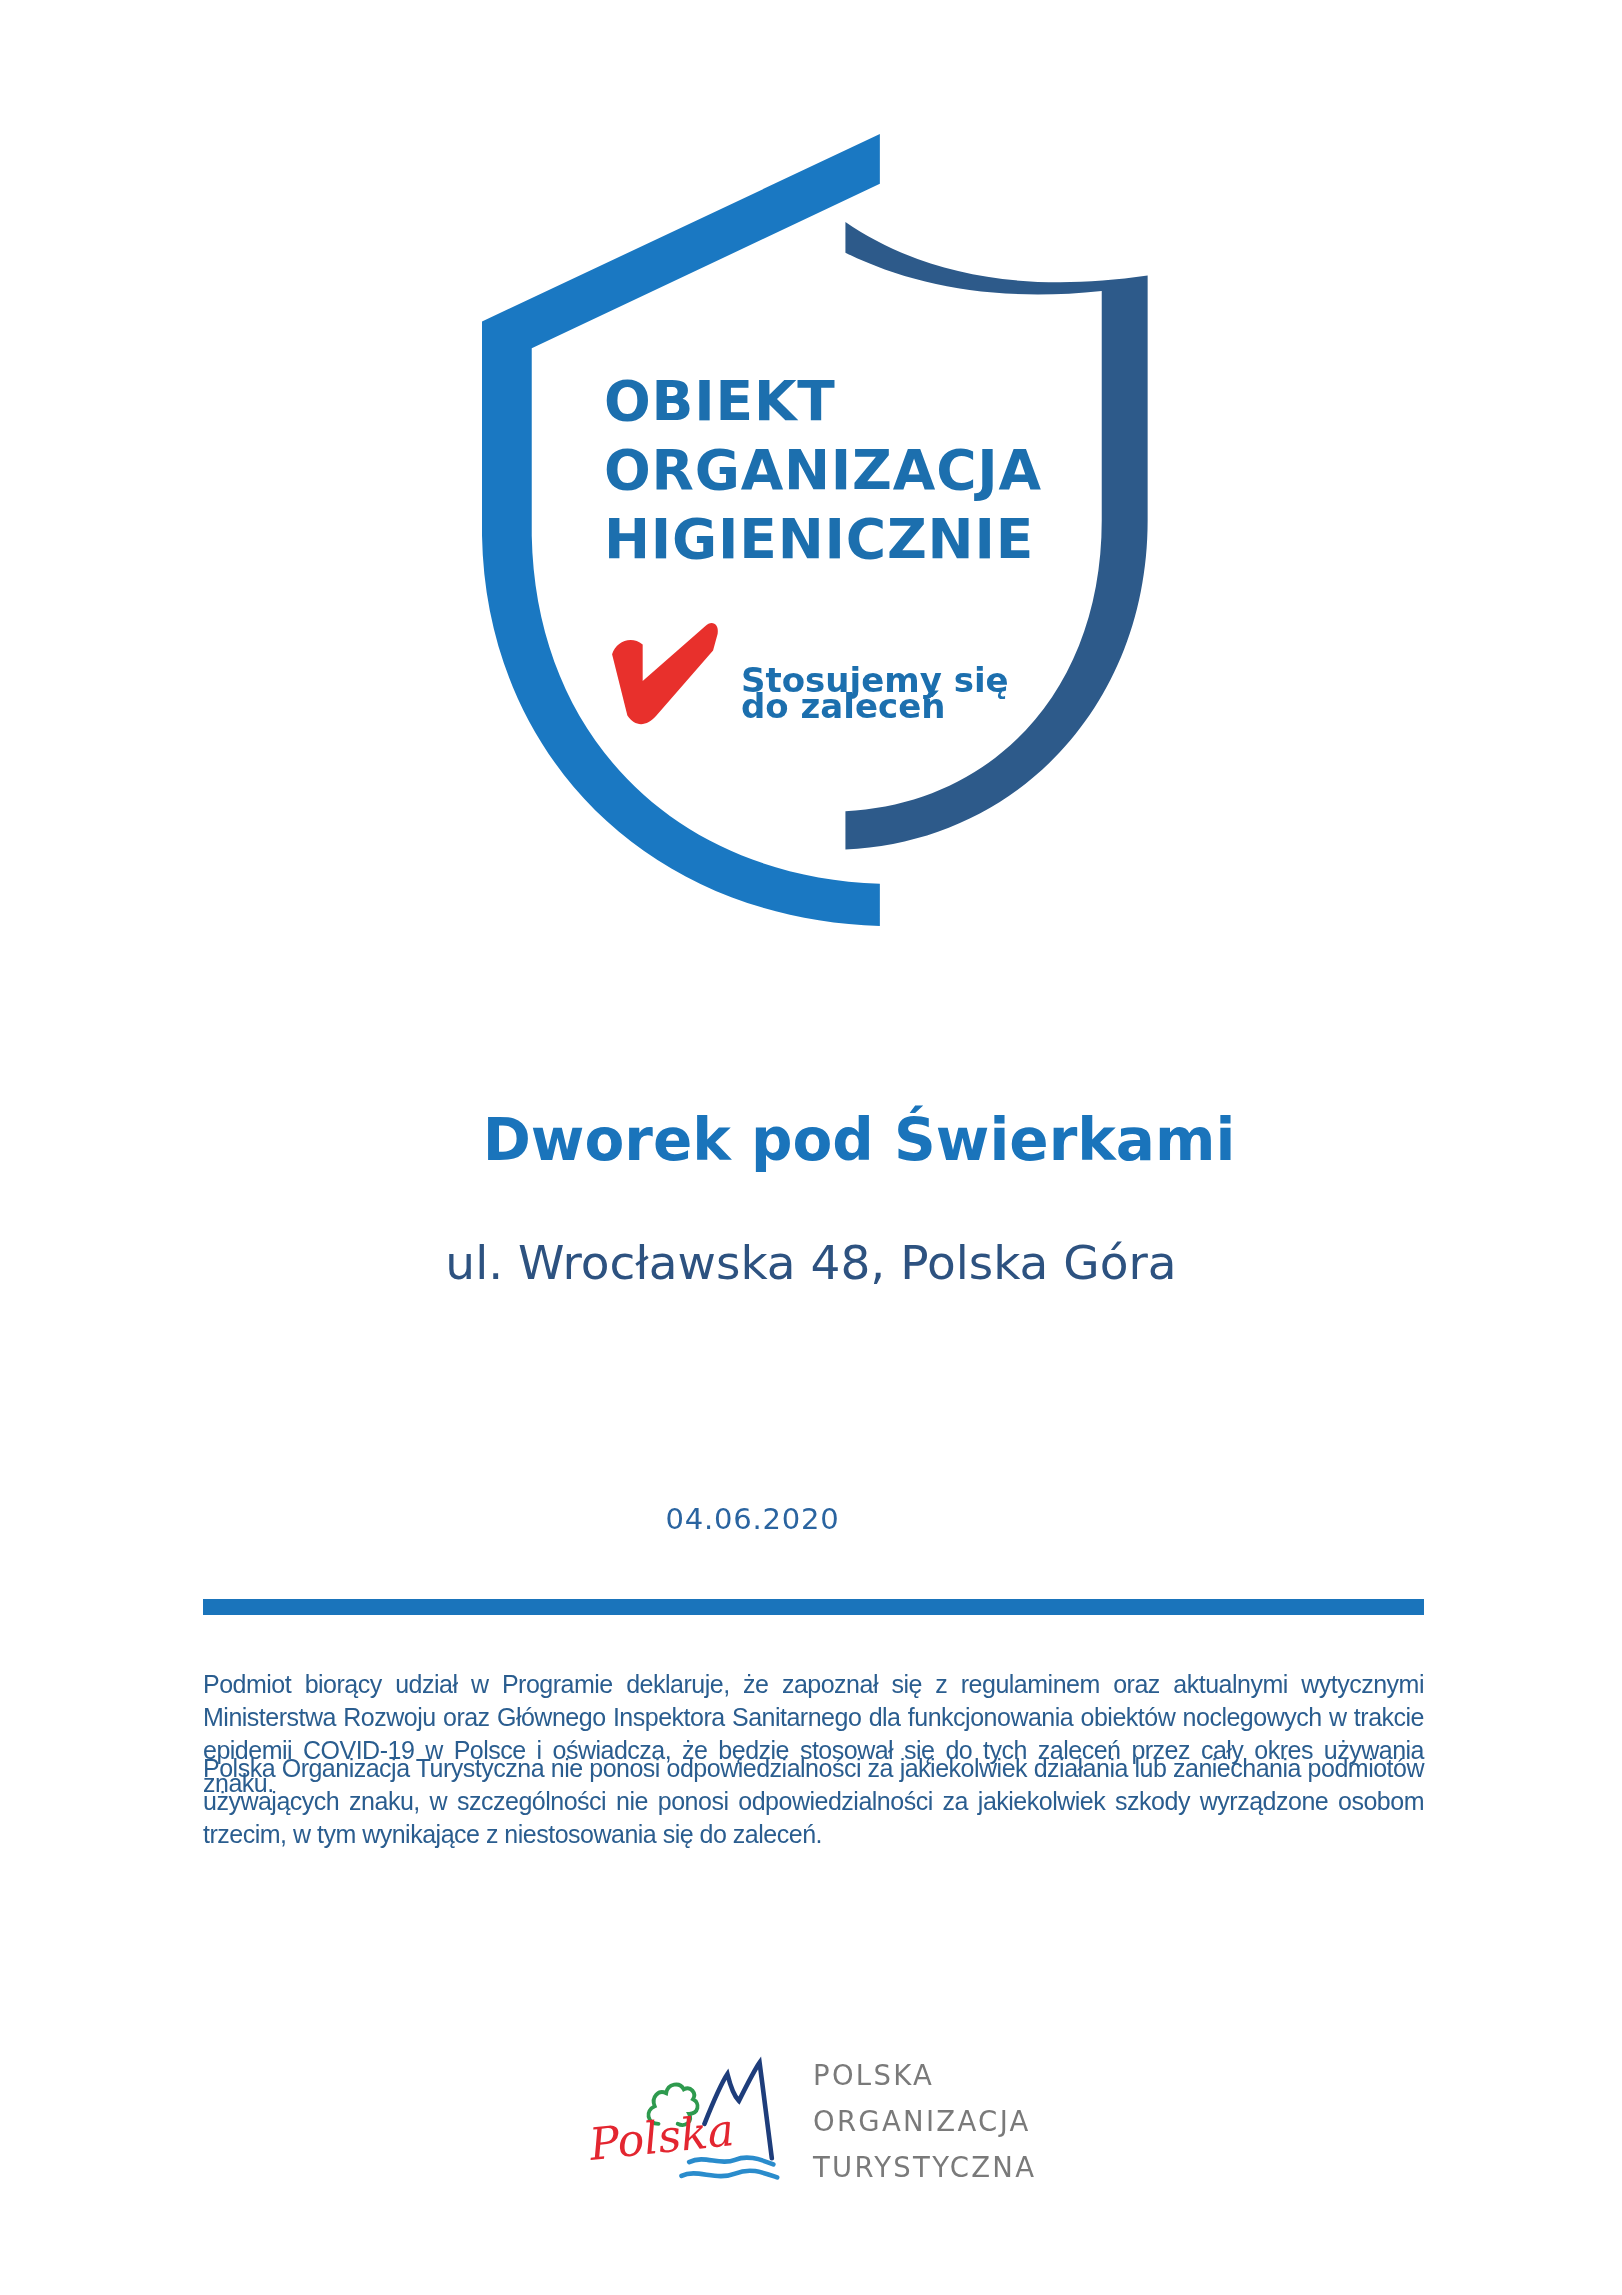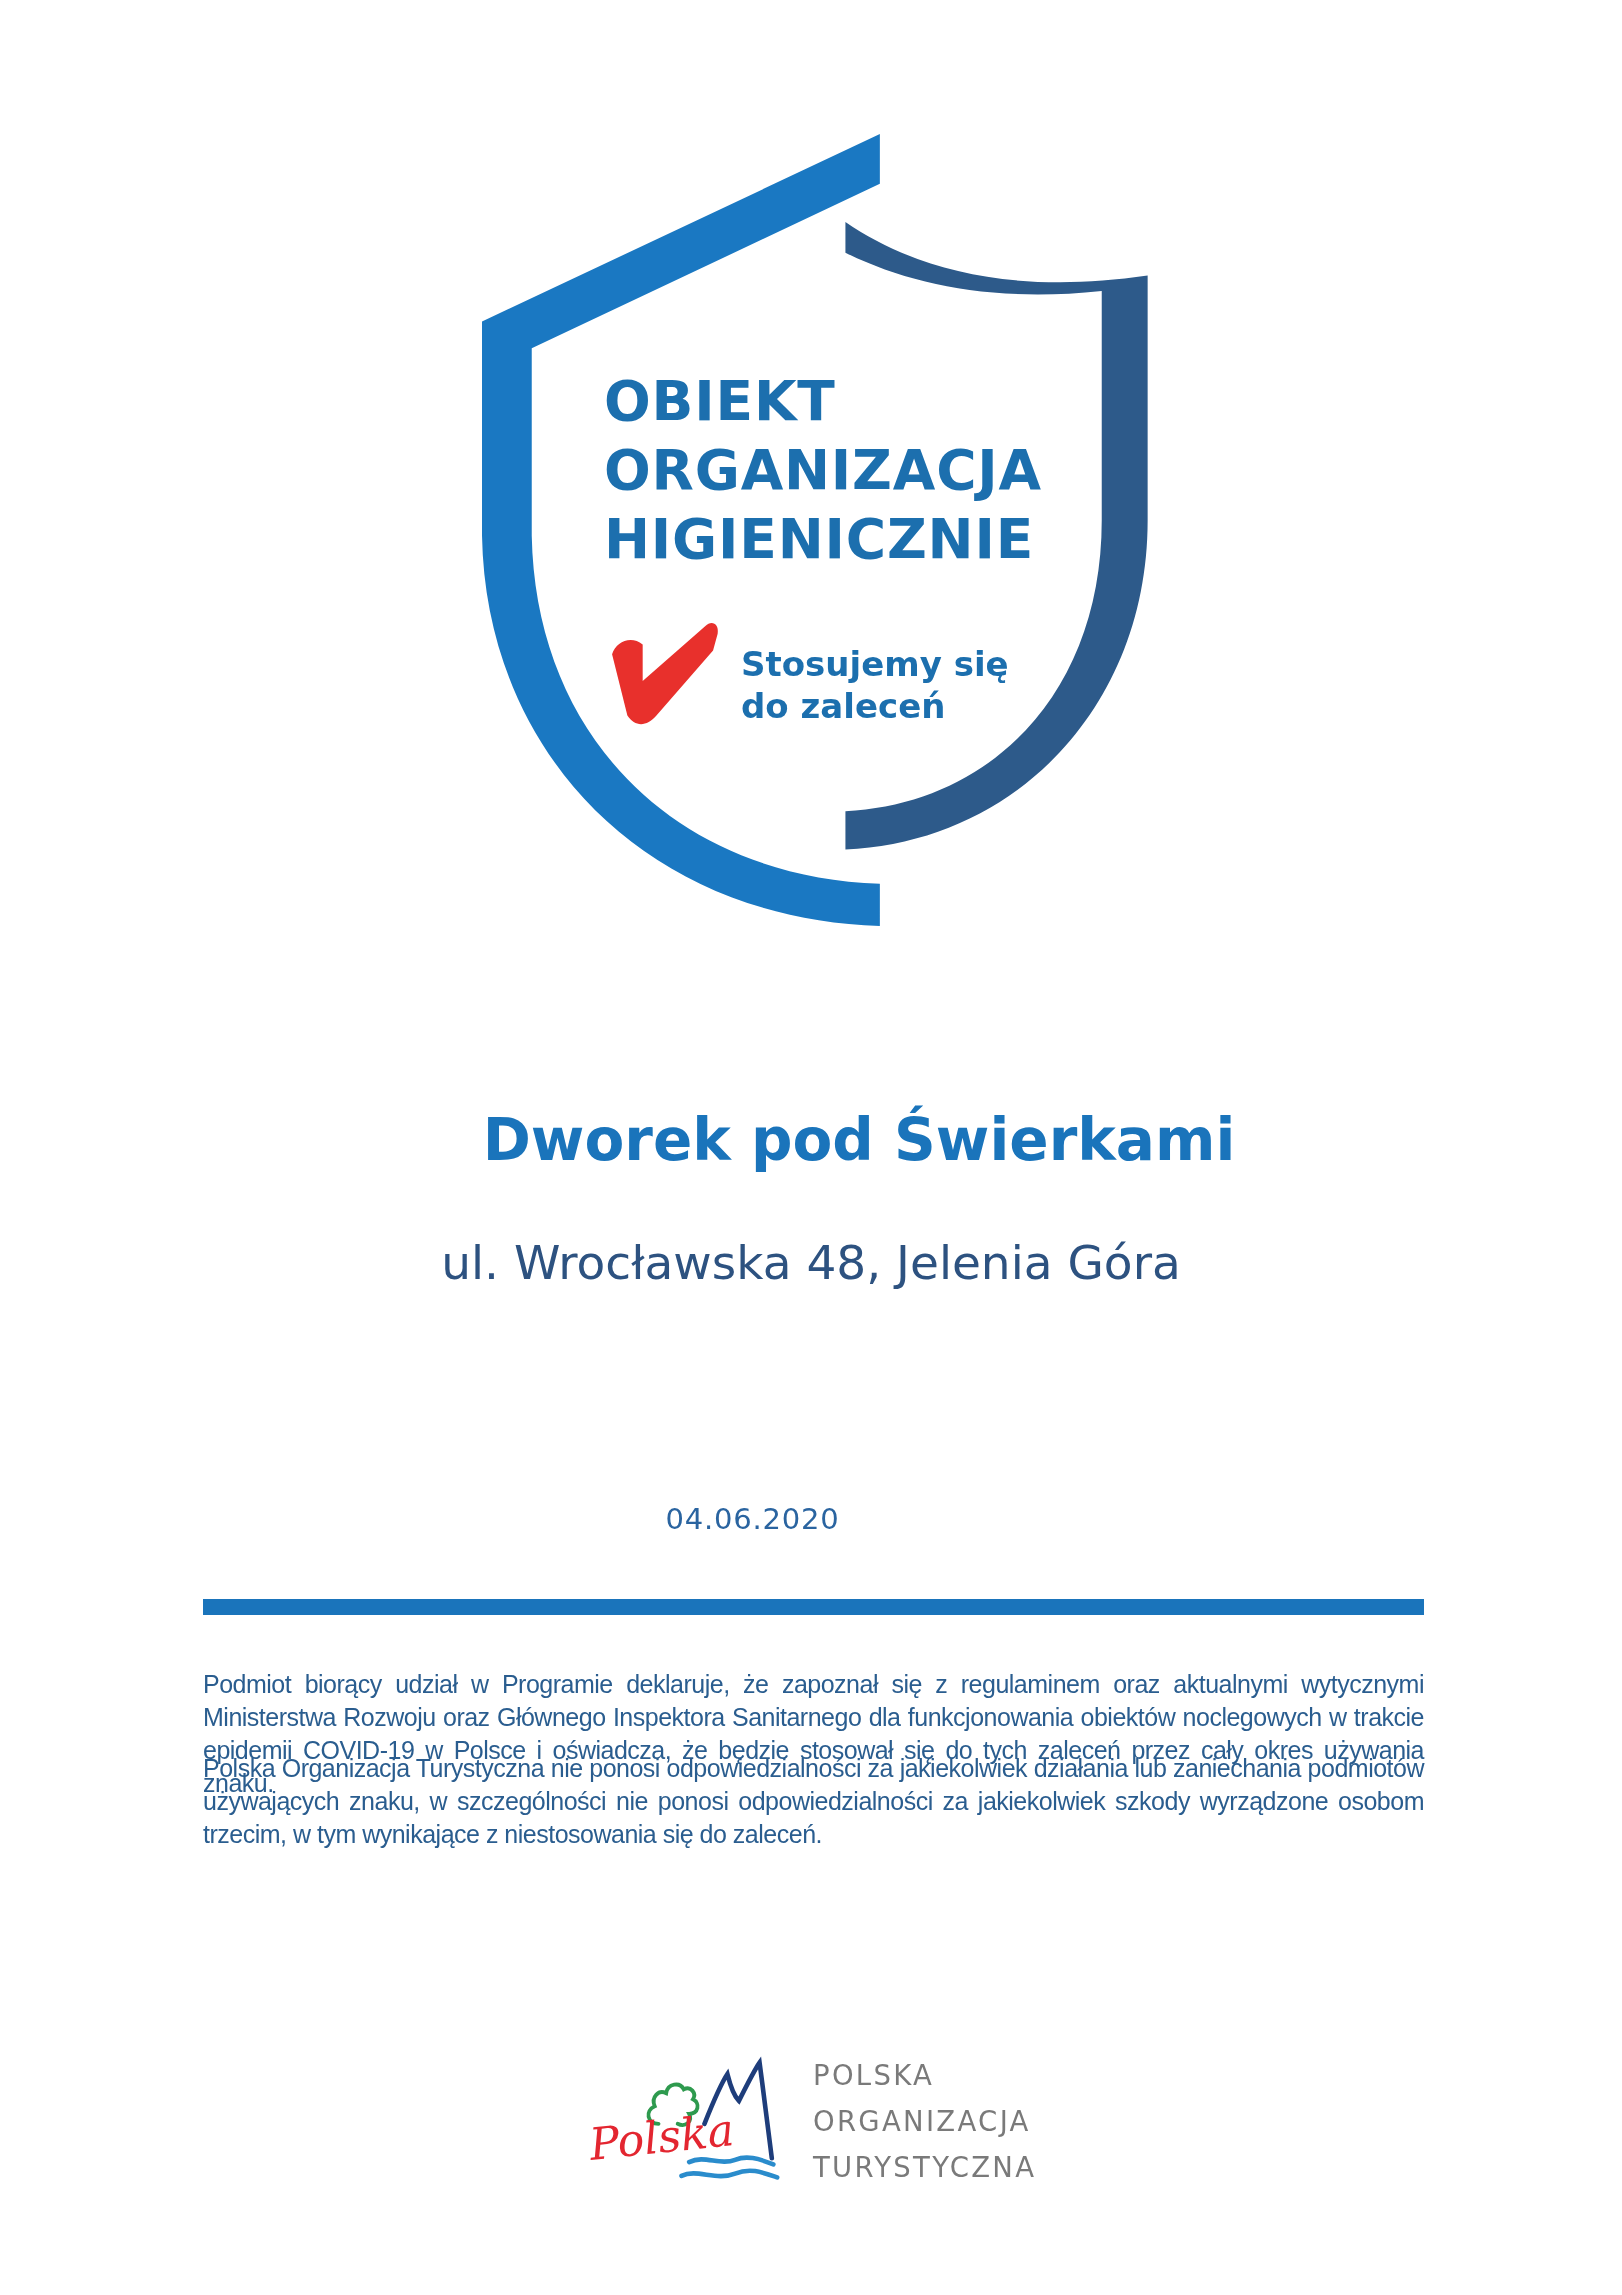--- a/index.html
+++ b/index.html
@@ -49,25 +49,25 @@
 
   <path d="M800,855 C805,838 825,830 840,842 L840,890
            L922,818 C930,810 940,815 938,828 L932,850
            L858,935 C845,950 830,950 820,935 Z" fill="#e8302c"></path>
 </svg>
 
 <div class="badge-line" style="top:367px;">OBIEKT</div>
 <div class="badge-line" style="top:436px;">ORGANIZACJA</div>
 <div class="badge-line" style="top:505px;">HIGIENICZNIE</div>
 
-<div class="badge-sub" style="top:643px;">Stosujemy się</div>
+<div class="badge-sub" style="top:659px;">Stosujemy się</div>
 <div class="badge-sub" style="top:685px;">do zaleceń</div>
 
 <div class="title">Dworek pod Świerkami</div>
-<div class="address">ul. Wrocławska 48, Jelenia Góra</div>
+<div class="address">ul. Wrocławska 48, Polska Góra</div>
 <div class="date">04.06.2020</div>
 
 <div class="bar"></div>
 
 <div class="disclaimer" style="top:1668px;">
   <p>Podmiot biorący udział w Programie deklaruje, że zapoznał się z regulaminem oraz aktualnymi wytycznymi Ministerstwa Rozwoju oraz Głównego Inspektora Sanitarnego dla funkcjonowania obiektów noclegowych w trakcie epidemii COVID-19 w Polsce i oświadcza, że będzie stosował się do tych zaleceń przez cały okres używania znaku.</p>
 </div>
 <div class="disclaimer" style="top:1752px;">
   <p>Polska Organizacja Turystyczna nie ponosi odpowiedzialności za jakiekolwiek działania lub zaniechania podmiotów używających znaku, w szczególności nie ponosi odpowiedzialności za jakiekolwiek szkody wyrządzone osobom trzecim, w tym wynikające z niestosowania się do zaleceń.</p>
 </div>

